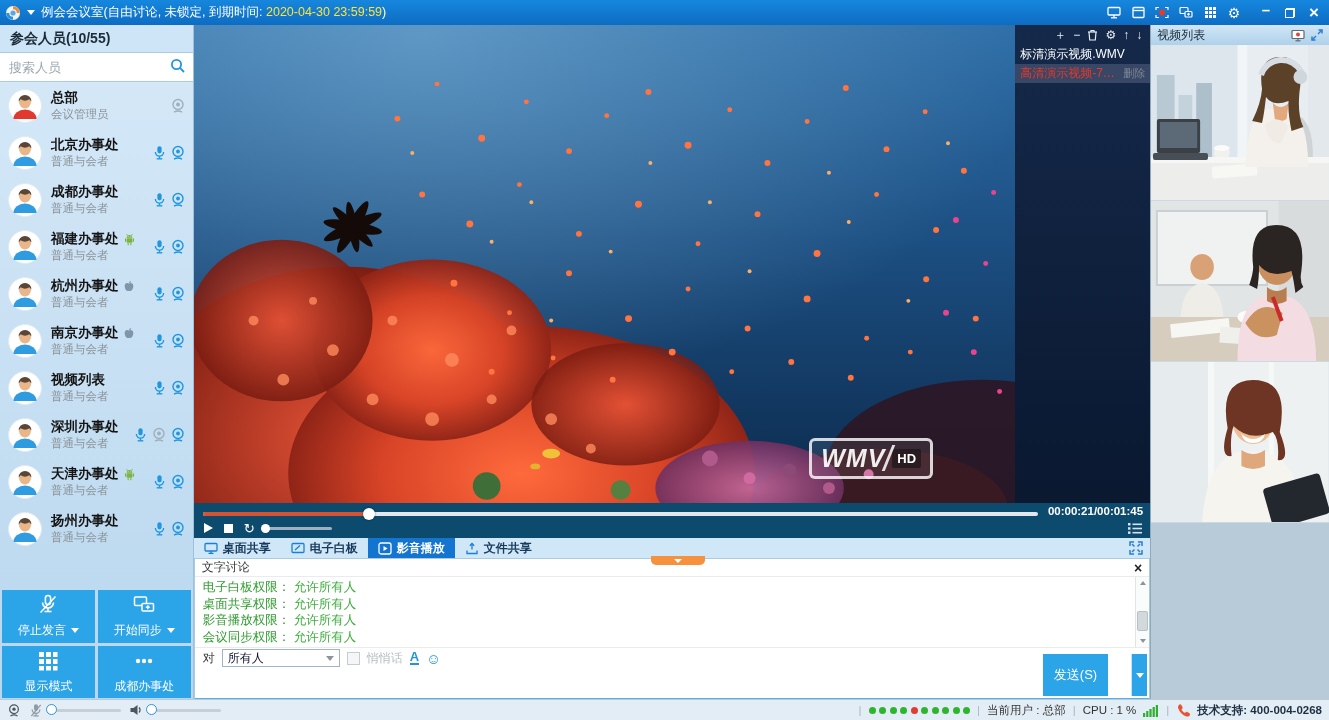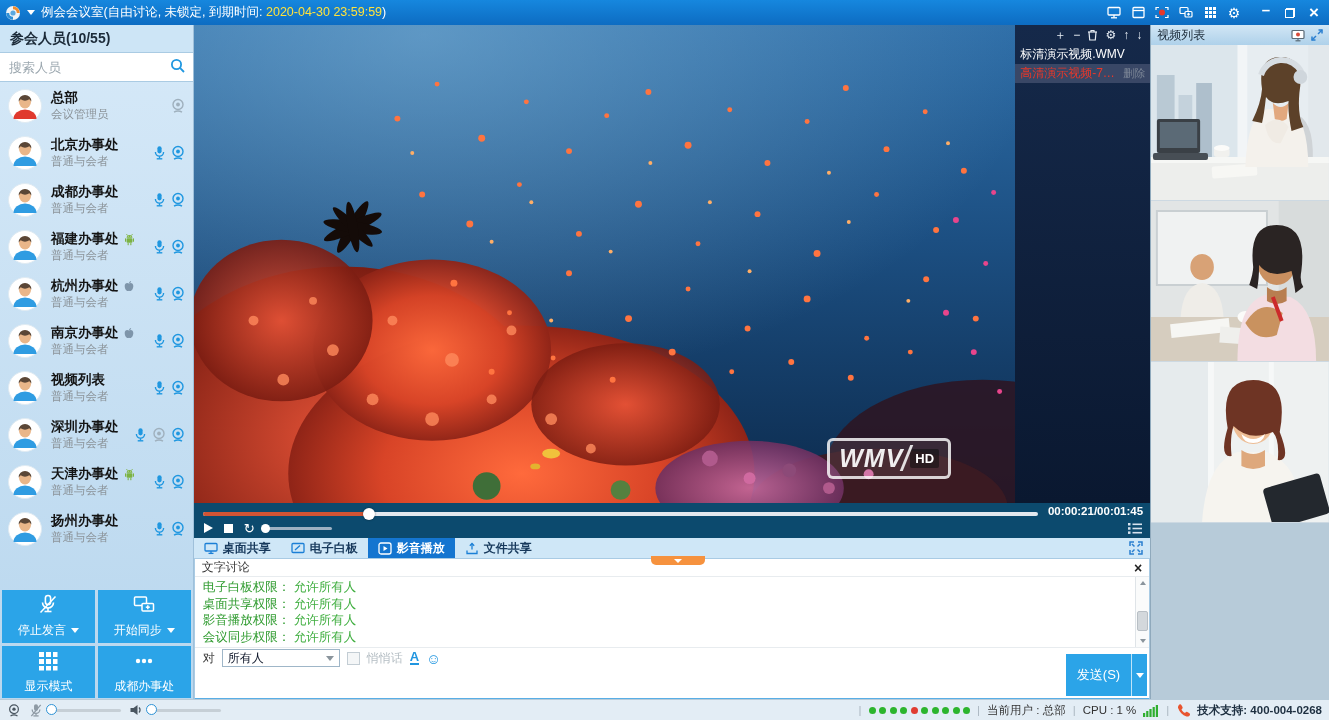--- a/index.html
+++ b/index.html
@@ -51,21 +51,21 @@
   .act-ic svg g{display:none}
   .act-ic.v-micoff g.micoff{display:block}
   .act-ic.v-sync g.sync{display:block}
   .act-ic.v-grid g.grid{display:block}
   .act-ic.v-more g.more{display:block}
   
   .center{width:968px;display:flex;flex-direction:column;background:#cfe7f7;}
   .video-zone{height:485px;display:flex;}
   .video-canvas{flex:1;position:relative;background:#000;overflow:hidden}
   .video-canvas>svg{position:absolute;inset:0;width:100%;height:100%}
-  .wmv{position:absolute;right:64px;bottom:24px;display:flex;align-items:center;
+  .wmv{position:absolute;right:82px;bottom:24px;display:flex;align-items:center;
        border:3px solid rgba(255,255,255,.8);border-radius:6px;padding:3px 9px;background:rgba(255,255,255,.08);}
   .wmv-text{font-size:25px;font-weight:bold;font-style:italic;color:rgba(255,255,255,.92);letter-spacing:1px}
   .wmv-slash{width:3px;height:26px;background:rgba(255,255,255,.85);transform:skewX(-22deg);margin:0 2px}
   .wmv-hd{font-size:13px;font-weight:bold;color:#fff;background:rgba(15,15,15,.55);padding:2px 5px;border-radius:2px}
   .playlist-panel{width:135px;background:linear-gradient(#15294a,#0a1830);padding-top:2px;box-sizing:border-box;}
   .pt-bar{display:flex;justify-content:flex-end;align-items:center;gap:7px;padding:2px 8px 4px 0;color:#e7edf4;}
   .pt-btn{font-size:12px;line-height:12px;cursor:default;display:flex;align-items:center}
   .pt-btn span{display:none}
   .pt-btn.v-add .g-add,.pt-btn.v-remove .g-remove,.pt-btn.v-delete .g-delete,
   .pt-btn.v-settings .g-settings,.pt-btn.v-move-up .g-move-up,.pt-btn.v-move-down .g-move-down{display:inline-flex}
@@ -119,21 +119,21 @@
   .to-label{color:#333}
   .recipient-select{width:106px;height:16px;border:1px solid #9fb6c8;display:flex;align-items:center;padding:0 5px;font-size:12px;color:#0f172a;background:#fff;}
   .recipient-select .rs-text{flex:1}
   .rs-caret{width:0;height:0;border-left:4px solid transparent;border-right:4px solid transparent;border-top:5px solid #8a949c;}
   .whisper-check{width:11px;height:11px;border:1px solid #c3cdd4;background:#f4f6f7;}
   .whisper-label{color:#b4bdc3}
   .font-btn{color:#2196e0;font-weight:bold;font-size:13px;border-bottom:2px solid #2196e0;line-height:12px}
   .emoji-btn{color:#2196e0;font-size:15px;line-height:15px}
   .chat-inputrow{height:30px;position:relative;}
   .message-input{position:absolute;inset:1px 2px;border:0;outline:none;resize:none;font-family:inherit;font-size:12px;background:transparent}
-  .send-group{position:absolute;right:2px;bottom:2px;height:42px;display:flex;}
+  .send-group{position:absolute;right:2px;bottom:2px;height:42px;display:flex;gap:23px;}
   .send-main{background:#2ba4e8;color:#fff;font-size:13px;display:flex;align-items:center;padding:0 11px;}
   .send-caret{width:15px;background:#2ba4e8;border-left:1px solid rgba(255,255,255,.7);display:flex;align-items:center;justify-content:center;}
   .send-caret i{width:0;height:0;border-left:4px solid transparent;border-right:4px solid transparent;border-top:5px solid #fff;}
   
   .sidebar-right{width:181px;background:#b7cbd9;display:flex;flex-direction:column;border-left:1px solid #8fa9bc;box-sizing:border-box;}
   .vl-header{height:20px;background:linear-gradient(#d2e6f5,#aed1ea);display:flex;align-items:center;padding:0 6px;gap:6px;}
   .vl-title{flex:1;font-size:12px;color:#1c2b39;}
   .thumb{width:100%;display:block;border-bottom:1px solid #cdd9e2}
   .thumb svg{display:block;width:100%;height:100%}
   

